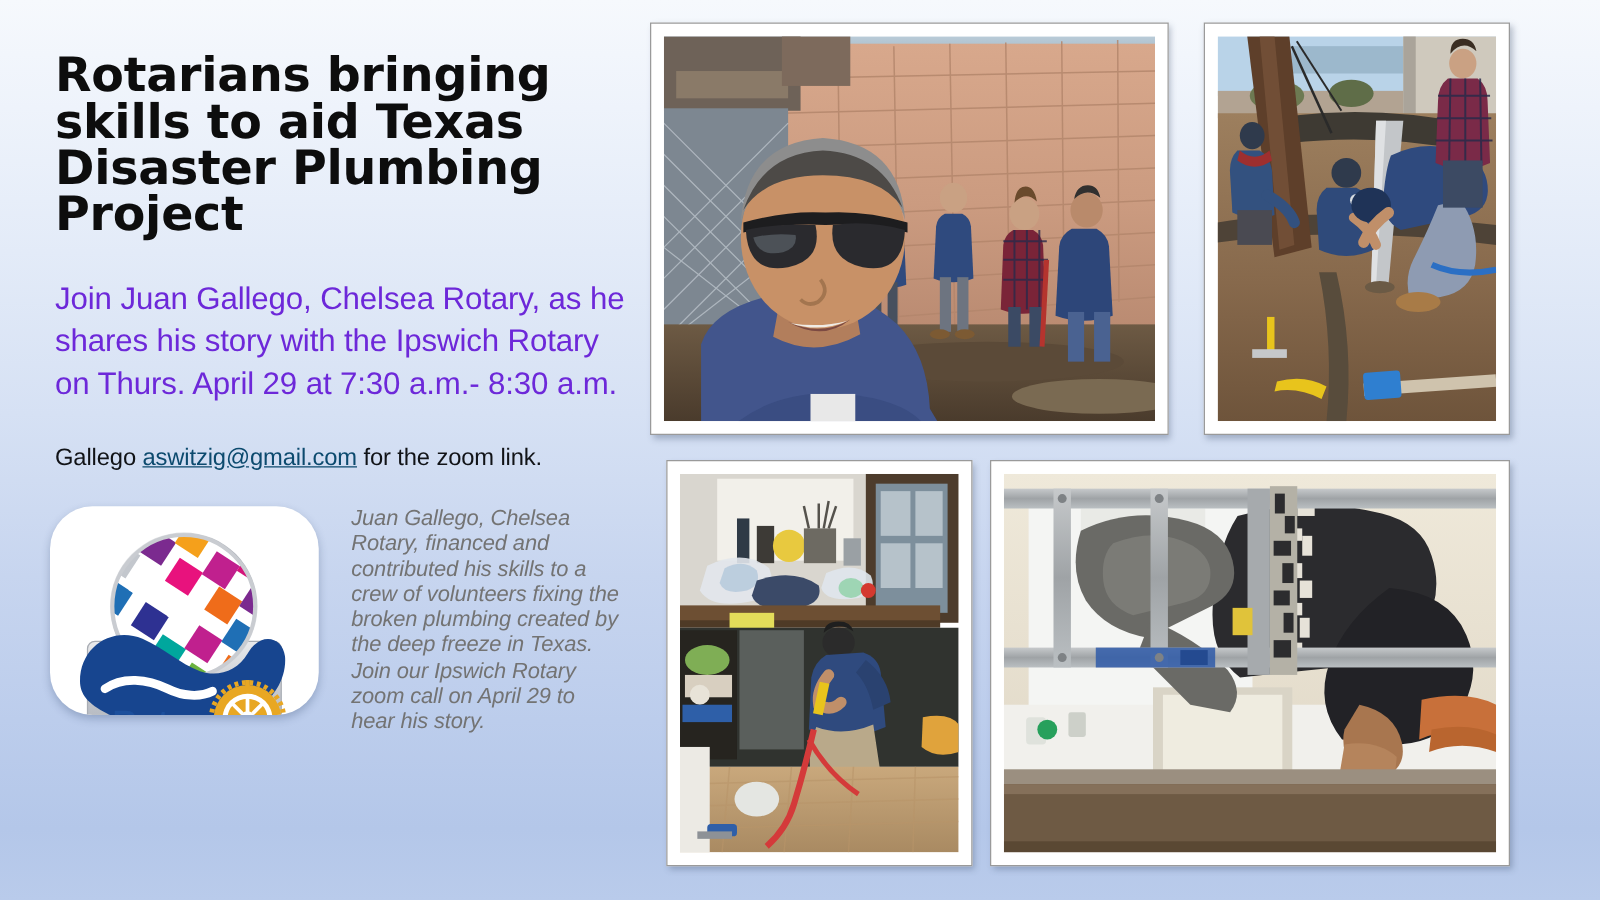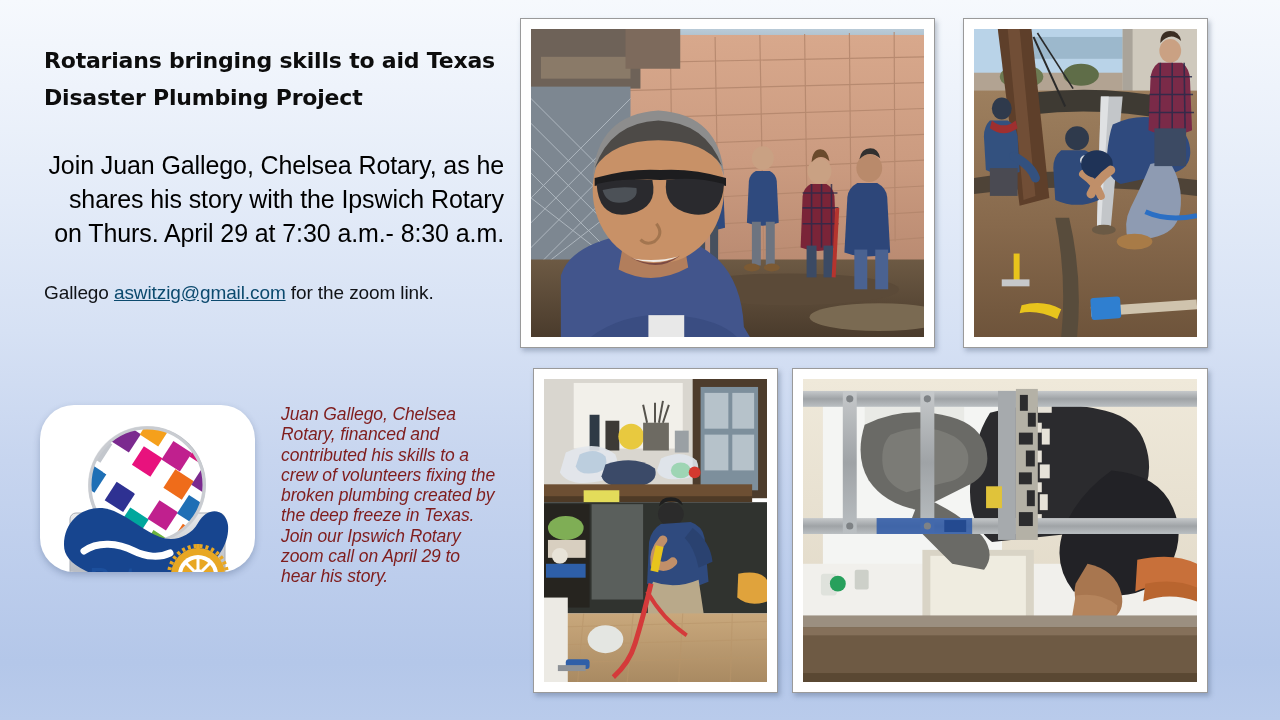--- a/index.html
+++ b/index.html
@@ -11,35 +11,34 @@
       #c7d5ef 64%, #bccdec 80%, #b4c7e9 92%, #b9cbeb 100%);
     position:relative;
   }
 
   
   #left-col { position:absolute; left:44px; top:42px; width:470px; }
 
   #headline {
     font-family:"DejaVu Sans", sans-serif;
     font-weight:bold;
-    font-size:22px;
+    font-size:38px;
     line-height:37px;
     color:#0d0d0d;
     letter-spacing:-0.2px;
     width:460px;
   }
 
   #body-para {
     margin-top:32px;
     font-size:25px;
     line-height:34px;
-    color:#000000;
+    color:#6d28d9;
     width:460px;
     letter-spacing:-0.1px;
-    text-align:right;
   }
 
   #contact-line {
     margin-top:30px;
     font-size:19px;
     line-height:25px;
     color:#111317;
     letter-spacing:-0.1px;
   }
   #contact-email {
@@ -58,21 +57,21 @@
     overflow:hidden;
   }
   #logo-svg { display:block; width:215px; height:215px; }
 
   
   #caption {
     position:absolute; left:281px; top:404px; width:215px;
     font-style:italic;
     font-size:17.5px;
     line-height:20.3px;
-    color:#7f1d1d;
+    color:#737373;
     font-family:"Liberation Sans", sans-serif;
     letter-spacing:-0.1px;
   }
 
   
   .photo-frame {
     position:absolute;
     background:#ffffff;
     padding:10px;
     border:1px solid #9a9a9a;

